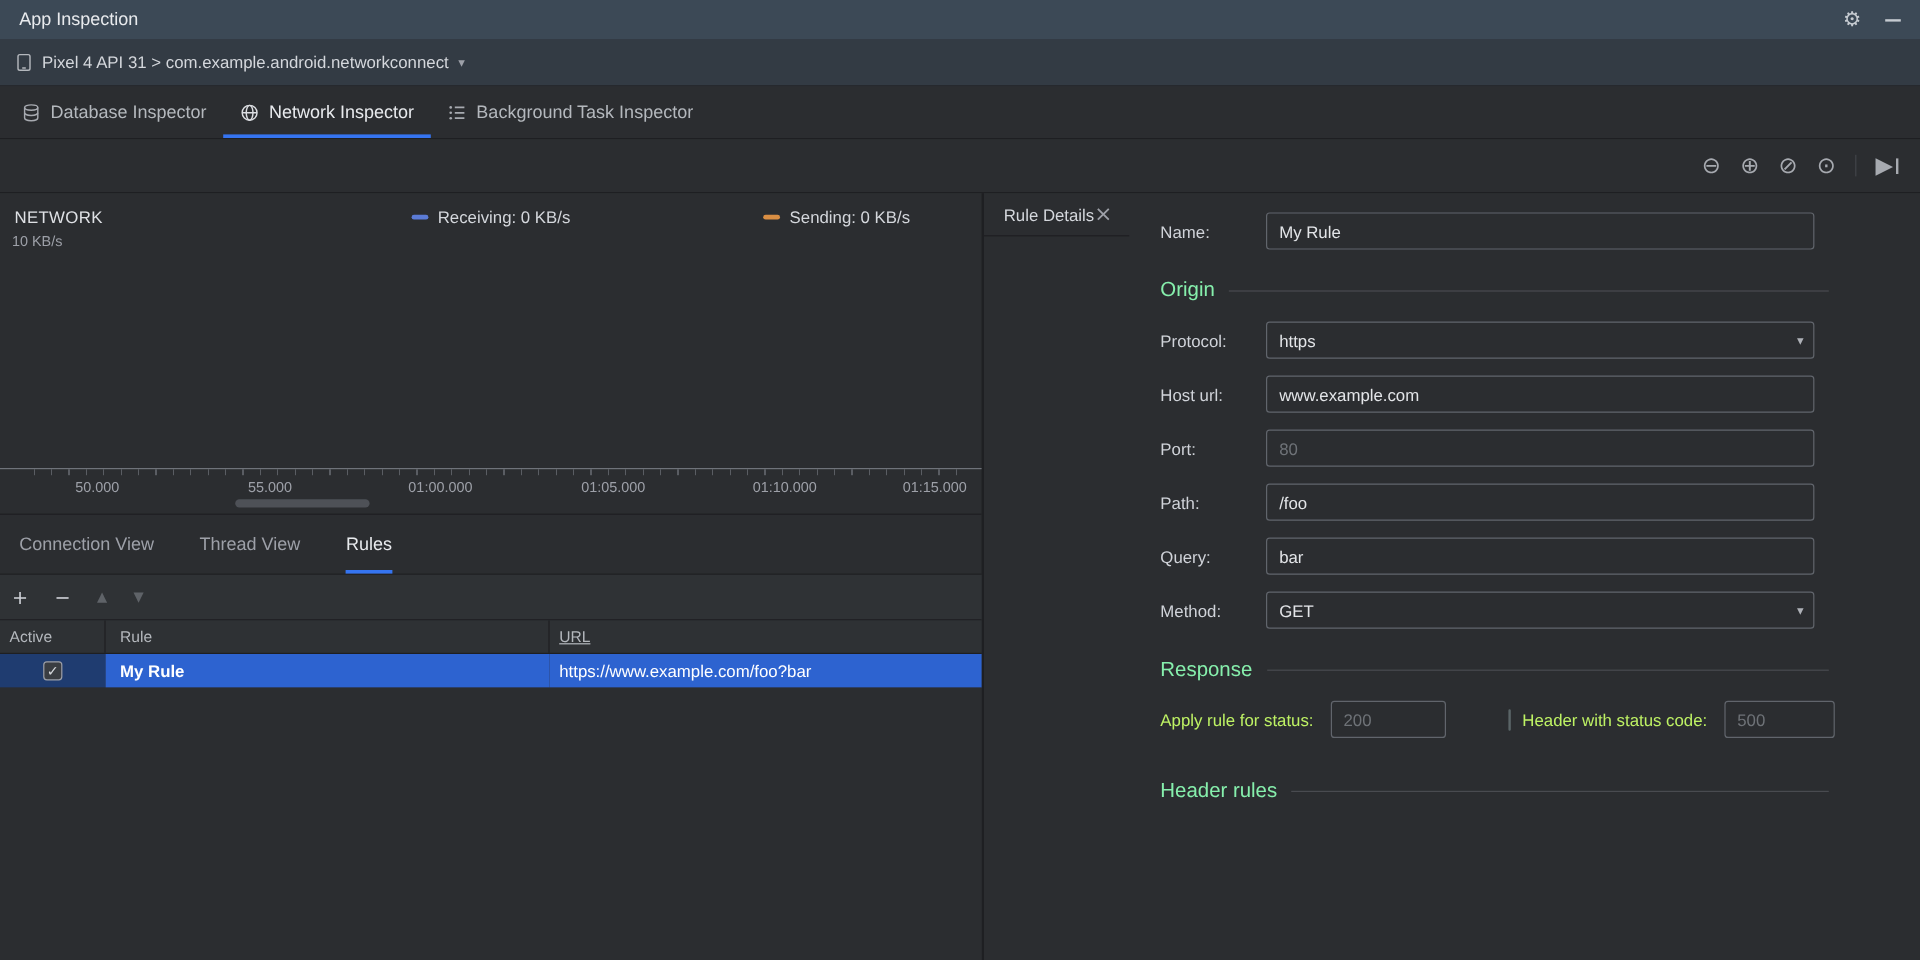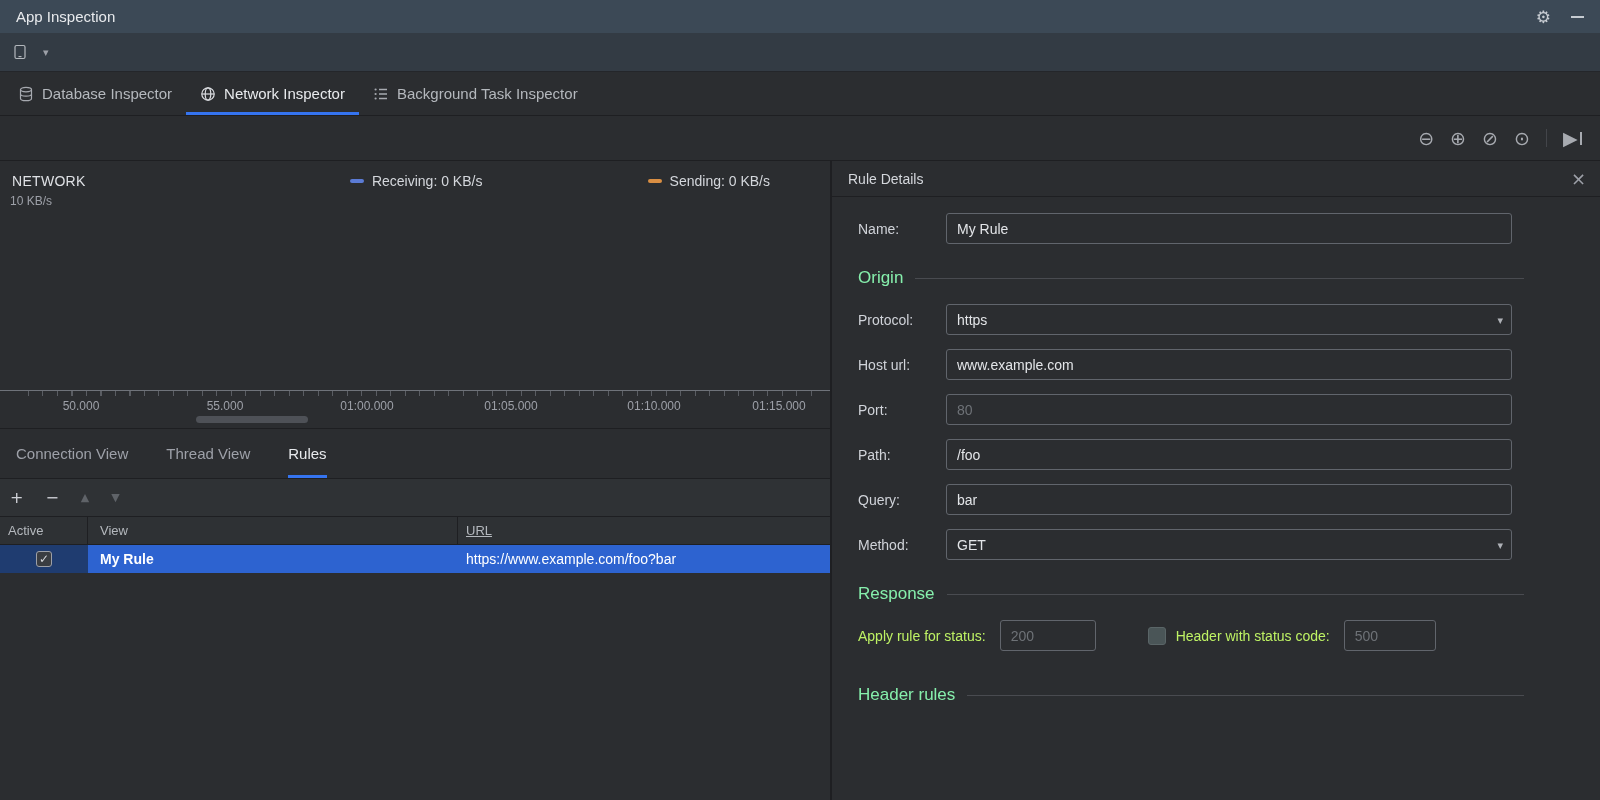--- a/index.html
+++ b/index.html
@@ -43,21 +43,21 @@
     display:flex; align-items:center; justify-content:flex-end; padding:0 18px; gap:16px;
   }
   .zoombar .zicon { color:#A7AAB0; font-size:19px; line-height:1; cursor:pointer; }
   .vsep { width:1px; height:18px; background:#43454A; }
   .icon-live { display:inline-flex; align-items:center; }
   .icon-live::after { content:""; display:inline-block; width:2.5px; height:13px; background:currentColor; margin-left:2px; }
 
   
   .main { display:flex; height:639px; }
   .left-panel { width:832px; border-right:2px solid #1E1F22; display:flex; flex-direction:column; background:#2B2D30; }
-  .right-panel { flex:1; display:flex; flex-direction:column; background:#2B2D30; }
+  .right-panel { flex:1; display:flex; flex-direction:row; background:#2B2D30; }
 
   
   .chart-area { height:268px; position:relative; border-bottom:1px solid #1E1F22; }
   .chart-head { display:flex; align-items:center; padding:12px 60px 0 12px; }
   .chart-title { font-size:14px; color:#DFE1E5; letter-spacing:0.3px; }
   .legend { display:flex; align-items:center; gap:8px; font-size:14px; color:#D4D7DC; }
   .legend-swatch { width:14px; height:4px; border-radius:2px; display:inline-block; }
   .sw-recv { background:#5B7BD5; }
   .sw-send { background:#D98E43; }
   .ylabel { position:absolute; left:10px; top:33px; font-size:12px; color:#9DA0A8; }
@@ -132,20 +132,21 @@
   <span class="spacer"></span>
   <span class="win-icon icon-glyph">⚙</span>
   <span class="minimize-bar"></span>
 </div>
 
 <div class="processbar">
   <svg width="16" height="16" viewBox="0 0 16 16" fill="none" stroke="#B4B8BD" stroke-width="1.2">
     <rect x="3" y="1.5" width="10" height="13" rx="1.5"></rect>
     <path d="M6.5 12.6h3"></path>
   </svg>
+  <span>Pixel 4 API 31 &gt; com.example.android.networkconnect</span>
   <span class="chev icon-glyph">▾</span>
 </div>
 
 <div class="tabbar">
   <div class="insp-tab">
     <svg width="16" height="16" viewBox="0 0 16 16" fill="none" stroke="#A7AAB0" stroke-width="1.2">
       <ellipse cx="8" cy="3.6" rx="5.5" ry="2.2"></ellipse>
       <path d="M2.5 3.6v8.8c0 1.2 2.5 2.2 5.5 2.2s5.5-1 5.5-2.2V3.6"></path>
       <path d="M2.5 8c0 1.2 2.5 2.2 5.5 2.2S13.5 9.2 13.5 8"></path>
     </svg>
@@ -227,21 +228,21 @@
 
     <div class="rules-toolbar">
       <span class="rtool icon-glyph">+</span>
       <span class="rtool icon-glyph">−</span>
       <span class="rtool disabled icon-glyph">▲</span>
       <span class="rtool disabled icon-glyph">▼</span>
     </div>
 
     <div class="tbl-header">
       <div class="cell col-active">Active</div>
-      <div class="cell col-name">View</div>
+      <div class="cell col-name">Rule</div>
       <div class="cell col-url">URL</div>
     </div>
 
     <div class="tbl-row selected">
       <div class="cell-active">
         <span class="checkbox icon-glyph">✓</span>
       </div>
       <div class="cell-name">My Rule</div>
       <div class="cell-url">https://www.example.com/foo?bar</div>
     </div>

